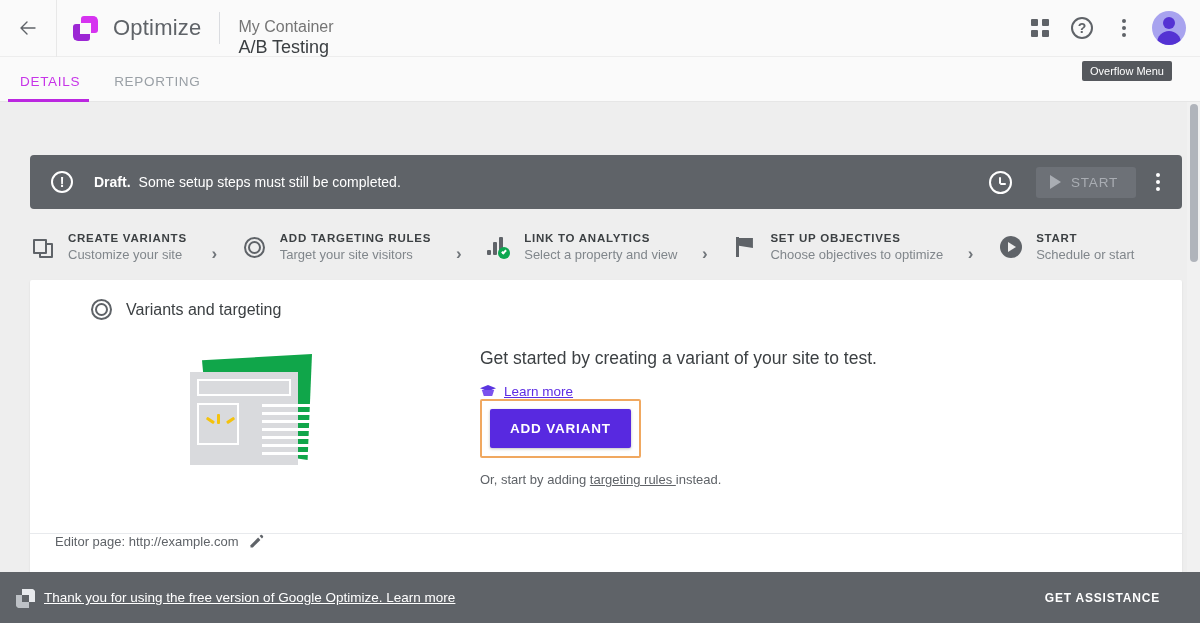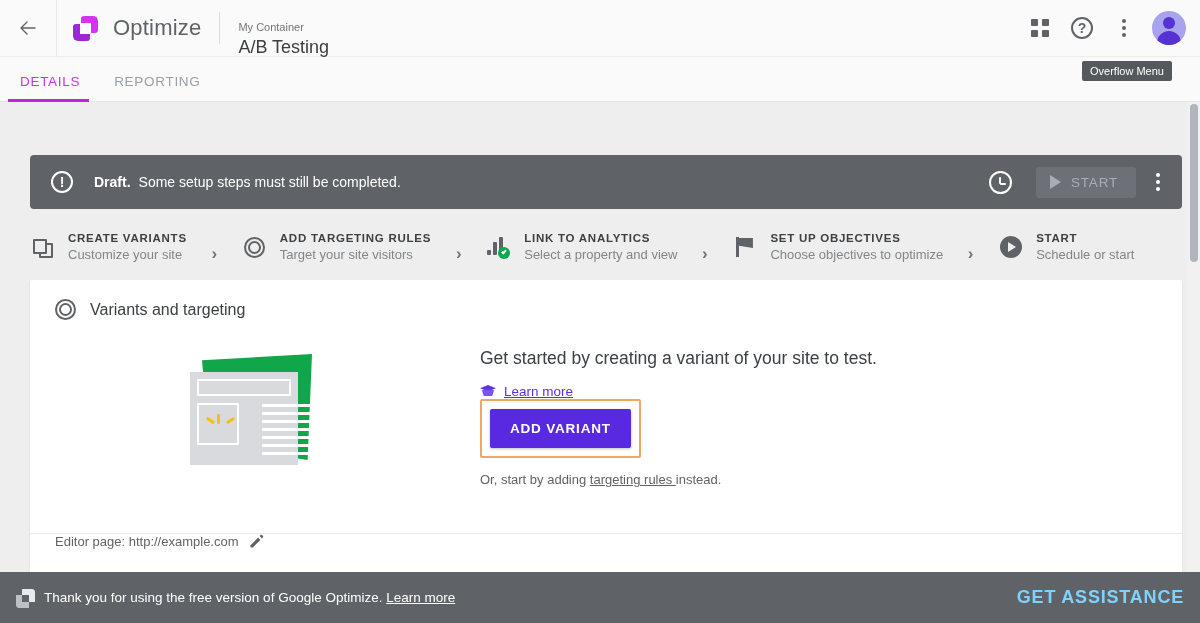--- a/index.html
+++ b/index.html
@@ -49,21 +49,21 @@
     border-top-left-radius: 3px;
   }
   .brand-name {
     font-size: 22px; color: #5f6368; letter-spacing: 0.2px;
     padding-right: 18px;
   }
   .brand-divider {
     width: 1px; height: 32px; background: #dadce0; margin-right: 18px;
   }
   .title-block { display: flex; flex-direction: column; justify-content: center; }
-  .container-label { font-size: 11px; color: #757575; line-height: 14px; margin-top: 24px; }
+  .container-label { font-size: 16px; color: #757575; line-height: 14px; margin-top: 24px; }
   .page-title { font-size: 18px; color: #3c4043; line-height: 26px; }
   .topbar-spacer { flex: 1; }
   .topbar-icons { display: flex; align-items: center; padding-right: 14px; gap: 2px; }
   .icon-btn {
     width: 40px; height: 40px; border-radius: 50%;
     display: flex; align-items: center; justify-content: center;
     cursor: pointer; color: #5f6368;
   }
   .apps-grid { display: grid; grid-template-columns: 7px 7px; grid-template-rows: 7px 7px; gap: 4px; }
   .apps-grid i { background: #5f6368; border-radius: 1px; display: block; }
@@ -240,20 +240,21 @@
 
   
   .card {
     position: absolute; top: 280px; left: 30px; width: 1152px; height: 295px;
     background: #ffffff; border-radius: 2px;
     box-shadow: 0 1px 2px rgba(0,0,0,0.10);
   }
   .card-head {
     display: flex; align-items: center; gap: 14px;
     padding: 19px 0 0 25px;
+    margin-left: 36px;
   }
   .card-head .ic-target { border-color: #5f6368; }
   .card-head-title { font-size: 16px; color: #3c4043; }
 
   .card-body {
     display: flex; align-items: flex-start;
     padding: 24px 0 0 0;
   }
   .illus-col { width: 450px; display: flex; justify-content: center; padding-top: 8px; }
   .illus { position: relative; width: 150px; height: 125px; }
@@ -330,26 +331,26 @@
   .bb-logo .m .a {
     position: absolute; left: 8px; top: 2px; width: 13px; height: 13px;
     border-top: 6px solid #e8eaed; border-right: 6px solid #e8eaed;
     border-top-right-radius: 4px;
   }
   .bb-logo .m .b {
     position: absolute; left: 2px; top: 8px; width: 13px; height: 13px;
     border-bottom: 6px solid #bdc1c6; border-left: 6px solid #bdc1c6;
     border-bottom-left-radius: 4px;
   }
-  .bb-text { color: #ffffff; font-size: 13.5px; }
+  .bb-text { color: #ffffff; font-size: 13.5px; text-decoration: underline; }
   .bb-text a { color: #ffffff; text-decoration: underline; cursor: pointer; }
   .bb-spacer { flex: 1; }
   .bb-action {
-    color: #7dd3fc; font-size: 18px; font-weight: bold; letter-spacing: 0.8px;
-    padding-right: 16px; cursor: pointer;
+    color: #ffffff; font-size: 12px; font-weight: bold; letter-spacing: 0.8px;
+    padding-right: 40px; cursor: pointer;
   }
 </style>
 </head>
 <body>
 
 <div id="app">
 
   <div class="topbar">
     <div class="back-btn">
       <svg class="back-arrow" width="20" height="20" viewBox="0 0 20 20">

